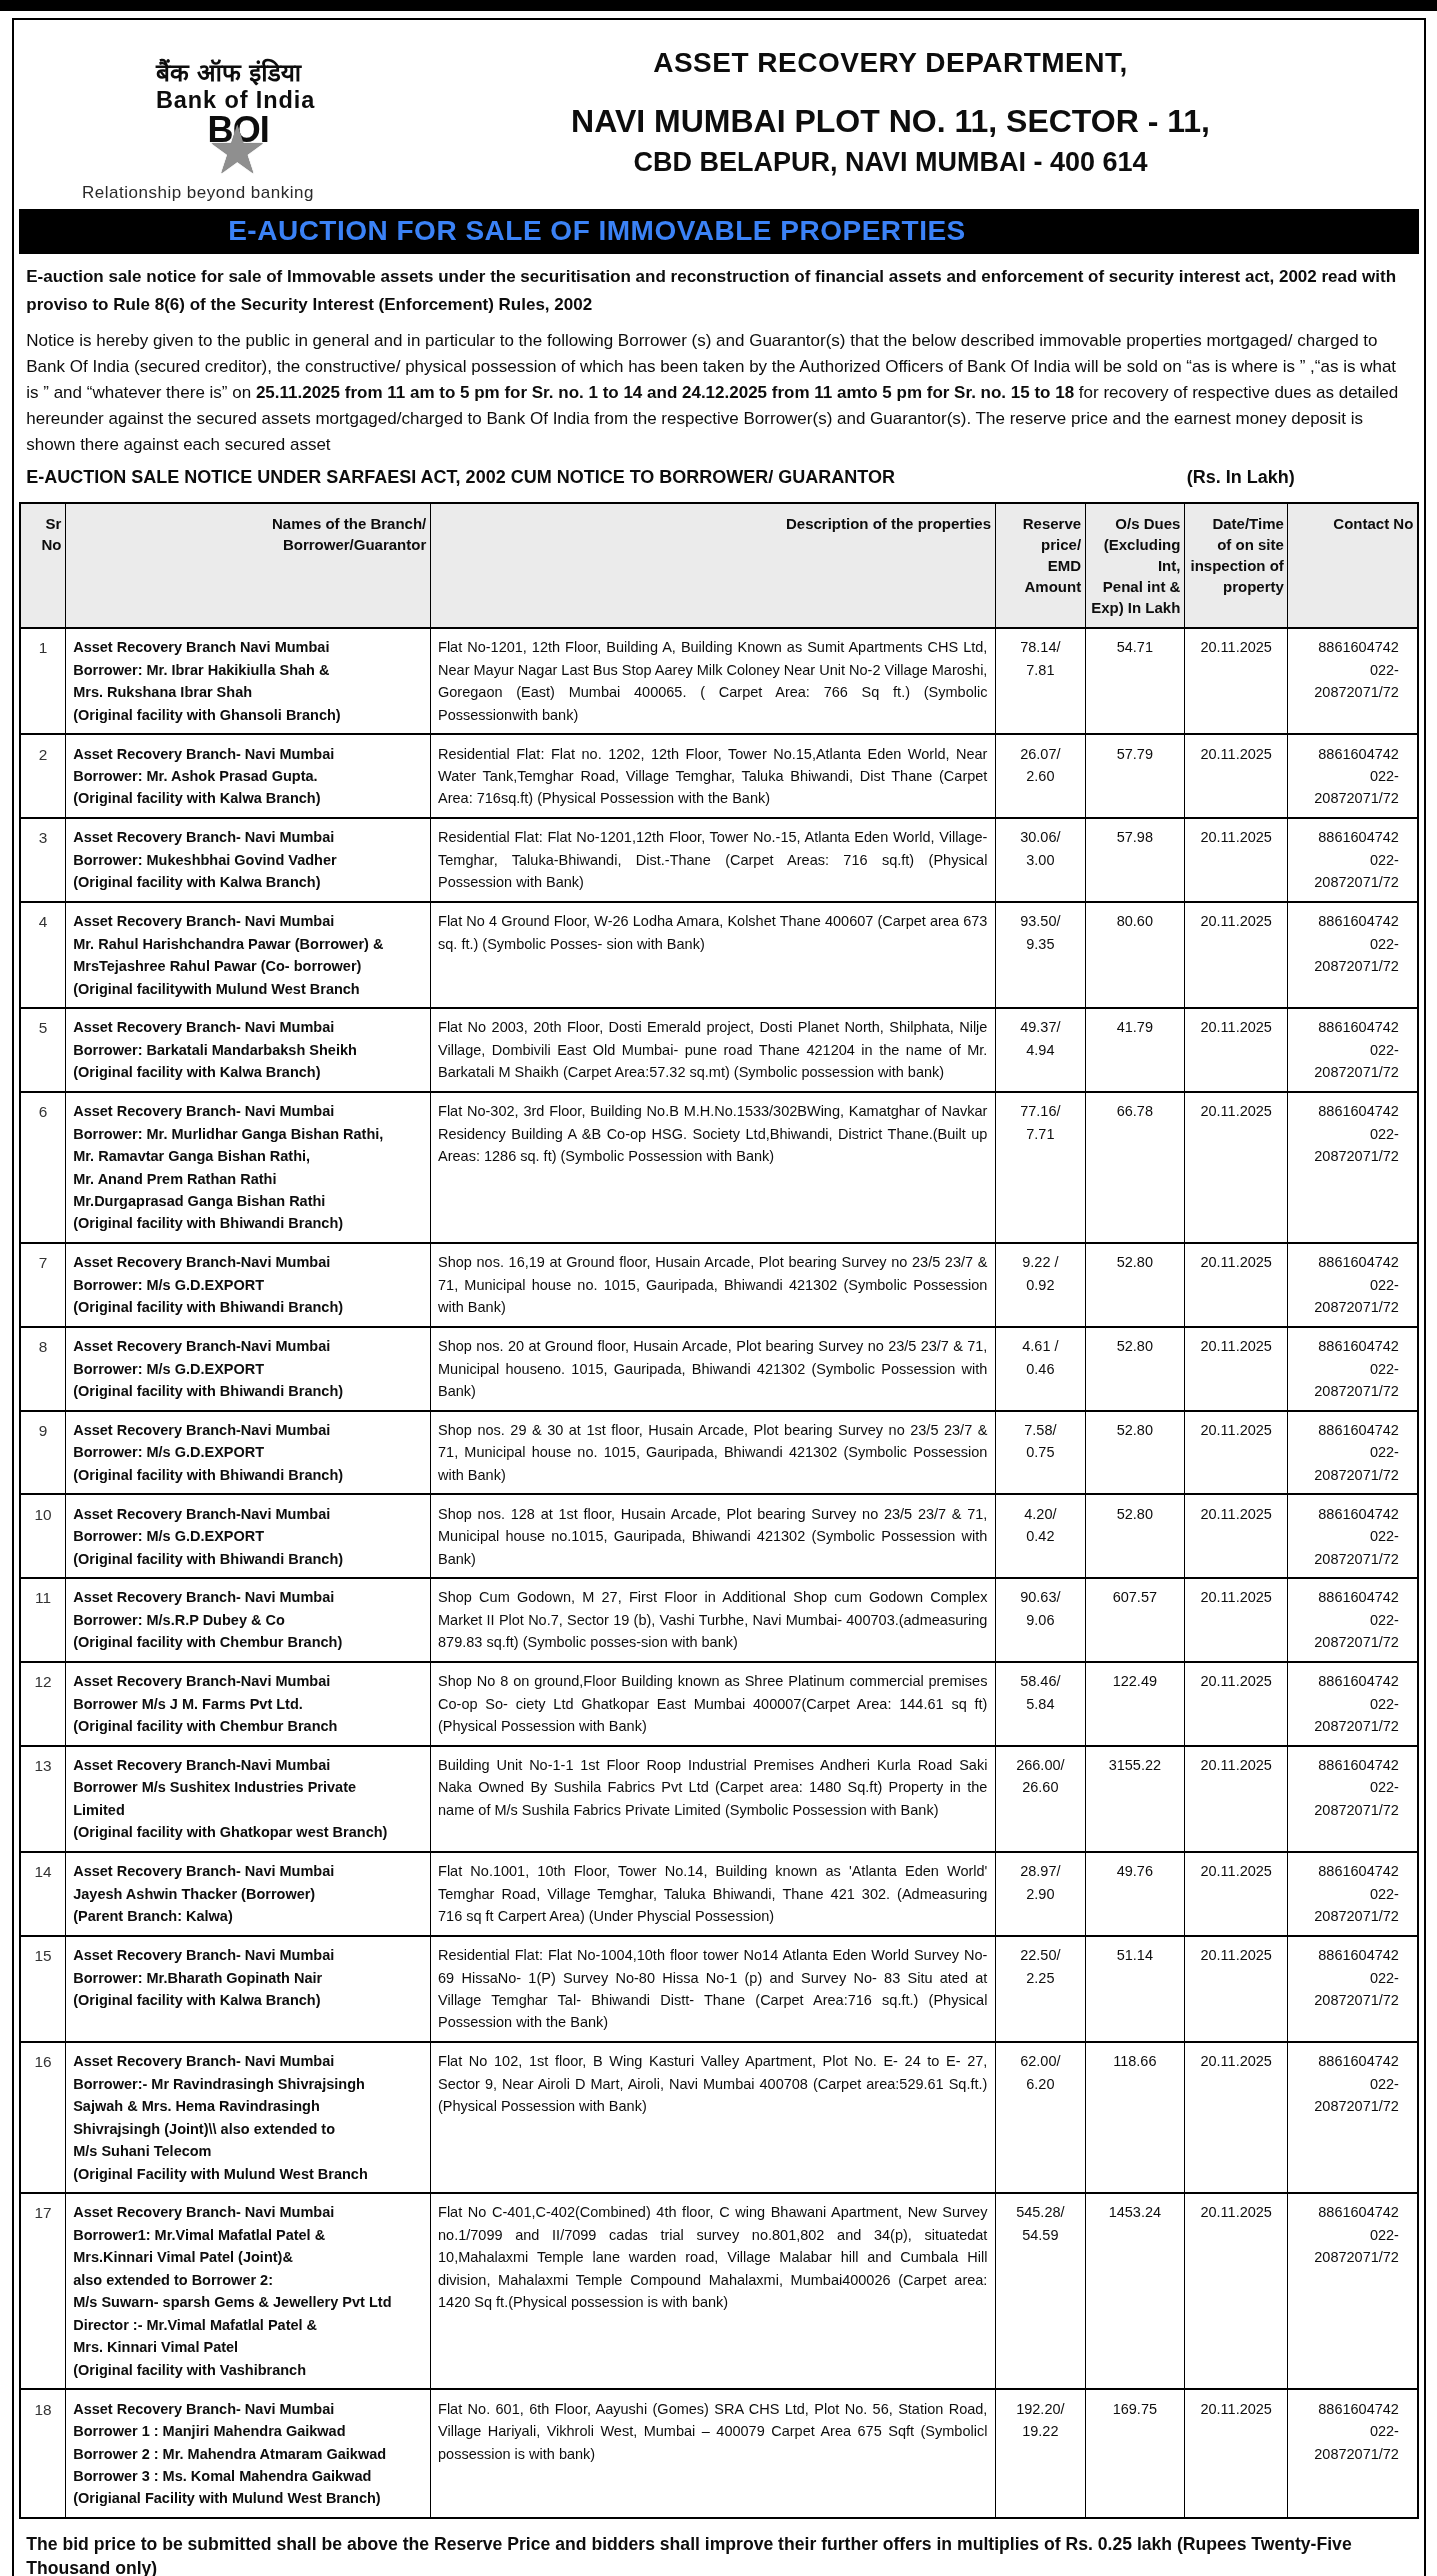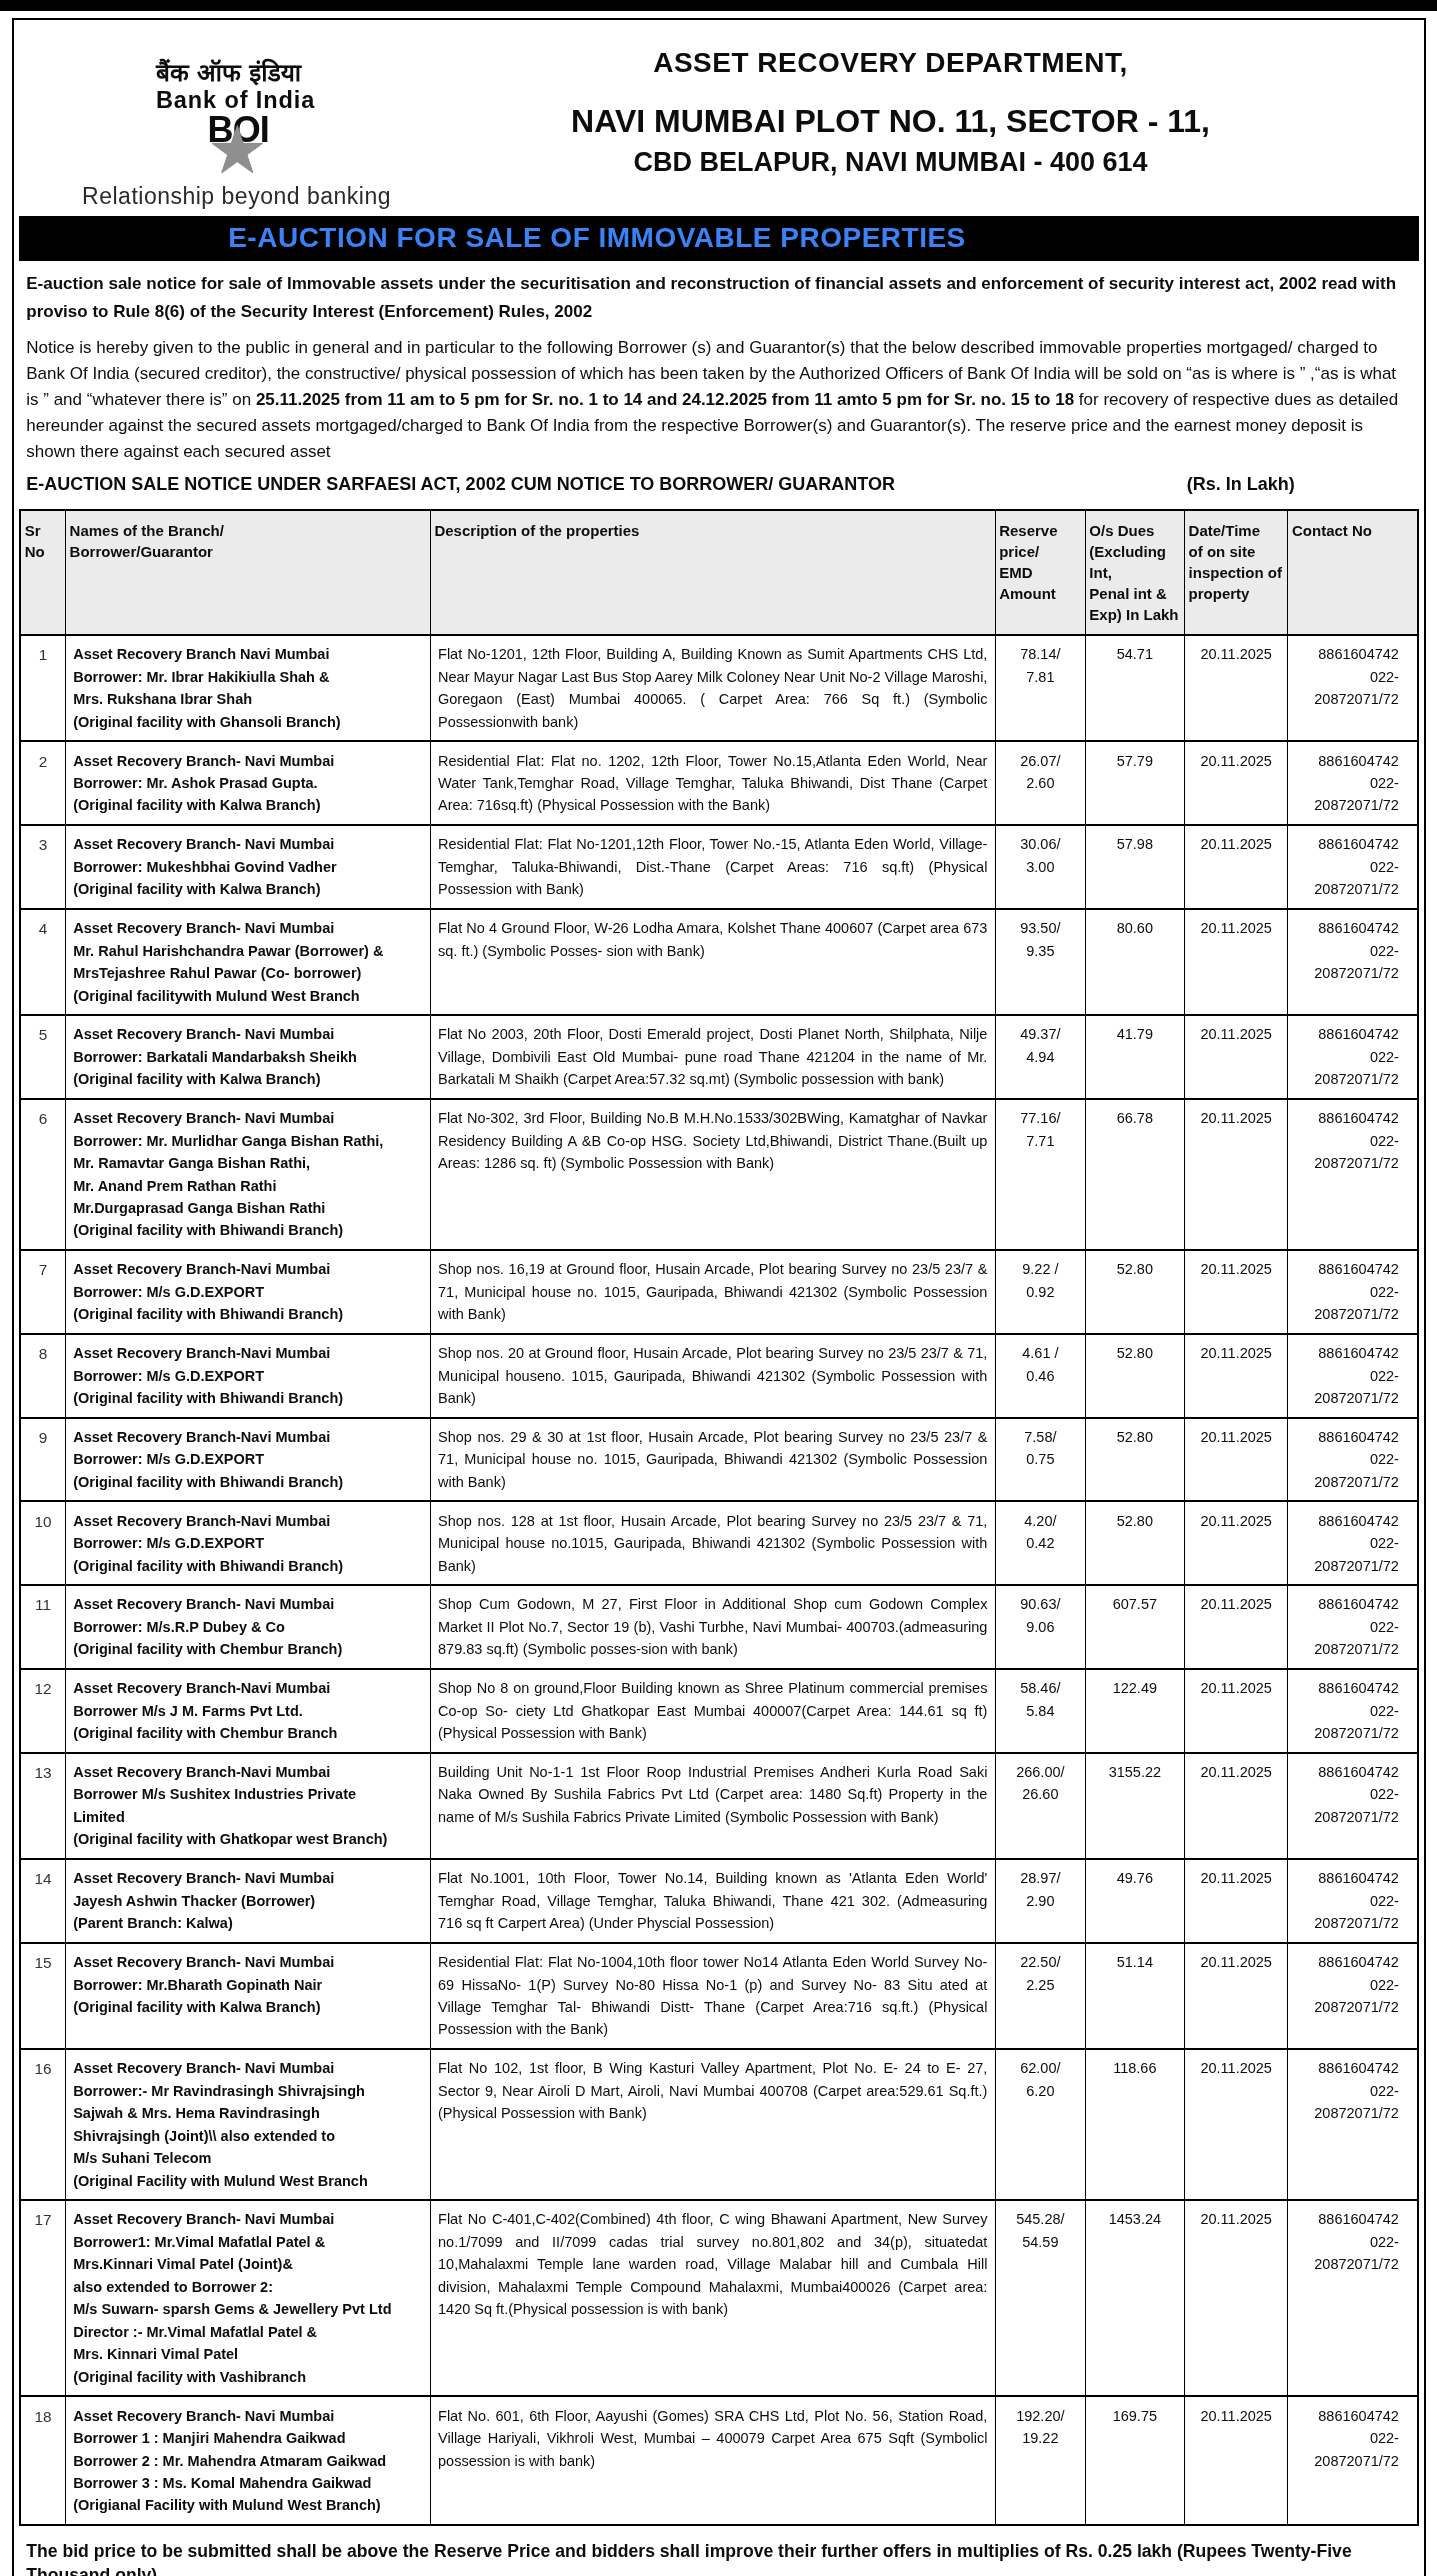--- a/index.html
+++ b/index.html
@@ -21,21 +21,21 @@
   
   .masthead { display:flex; padding:12.6px 9px 5.4px 27px; min-height:136px; }
   .logo-block { flex:0 0 379px; padding-top:23.5px; }
   .logo-row { display:flex; align-items:center;flex-direction:column; }
   .logo-names { text-align:left; }
   .logo-hindi { font-family:"DejaVu Sans", sans-serif; font-weight:bold; font-size:24.4px; line-height:1.1; }
   .logo-eng   { font-weight:bold; font-size:23.5px; letter-spacing:0.9px; line-height:1.15; }
   .logo-boi   { font-weight:bold; font-size:36px; letter-spacing:-0.9px; margin-left:5.4px; line-height:0.9; }
   .logo-star  { font-size:67px; color:#8f8f8f; line-height:0.8; margin-left:3.6px; margin-top:-23.5px;
                 text-shadow:0 0 0.9px #555; }
-  .logo-tagline { font-size:23px; color:#2a2a2a; margin-top:7.2px; margin-left:36px; letter-spacing:0.5px; }
+  .logo-tagline { font-size:17px; color:#2a2a2a; margin-top:7.2px; margin-left:36px; letter-spacing:0.5px; }
   .dept-block { flex:1; text-align:center; padding-top:11px; padding-right:54px; font-weight:bold; }
   .dept-line1 { font-size:28px; letter-spacing:0.5px; margin-bottom:20px; }
   .dept-line2 { font-size:32px; line-height:1.4; }
   .dept-line3 { font-size:27px; line-height:1.4; }
 
   
   .banner {
     background:#000; color:#3b82f6;
     font-weight:bold; font-size:28px; letter-spacing:0.5px;
     text-align:center; padding:6.3px 244px 7.2px 0;
@@ -50,21 +50,21 @@
   .p3 { font-weight:bold; line-height:1.5; margin:12.6px 0 11px 0; }
   .notice-row { display:flex; justify-content:space-between; font-weight:bold; font-size:18px;
                 margin:9px 0 11px 0; }
   .notice-row .rs { padding-right:117px; }
 
   
   table { width:100%; border-collapse:collapse; border:2.7px solid #000; table-layout:fixed; }
   thead th {
     background:#ebebeb; font-weight:bold; font-size:15px; line-height:1.4;
     border:1.4px solid #000; border-bottom:2.7px solid #000;
-    padding:9px 3.6px; vertical-align:top; text-align:left; white-space:pre-line;
+    padding:9px 3.6px; vertical-align:top; text-align:right; white-space:pre-line;
   }
   tbody tr { border-top:2.3px solid #000; }
   tbody td {
     border-left:1.4px solid #000; border-right:1.4px solid #000;
     padding:7.2px 7.2px; vertical-align:top; font-size:14.5px; line-height:1.55;
   }
   td.c-sr { text-align:center; font-size:15.4px; color:#333; padding-left:1.8px; padding-right:1.8px; }
   td.c-branch { font-weight:bold; white-space:pre-line; }
   td.c-desc { text-align:justify; }
   td.c-reserve { text-align:center; white-space:pre-line; padding-left:4px; padding-right:3.6px; }

